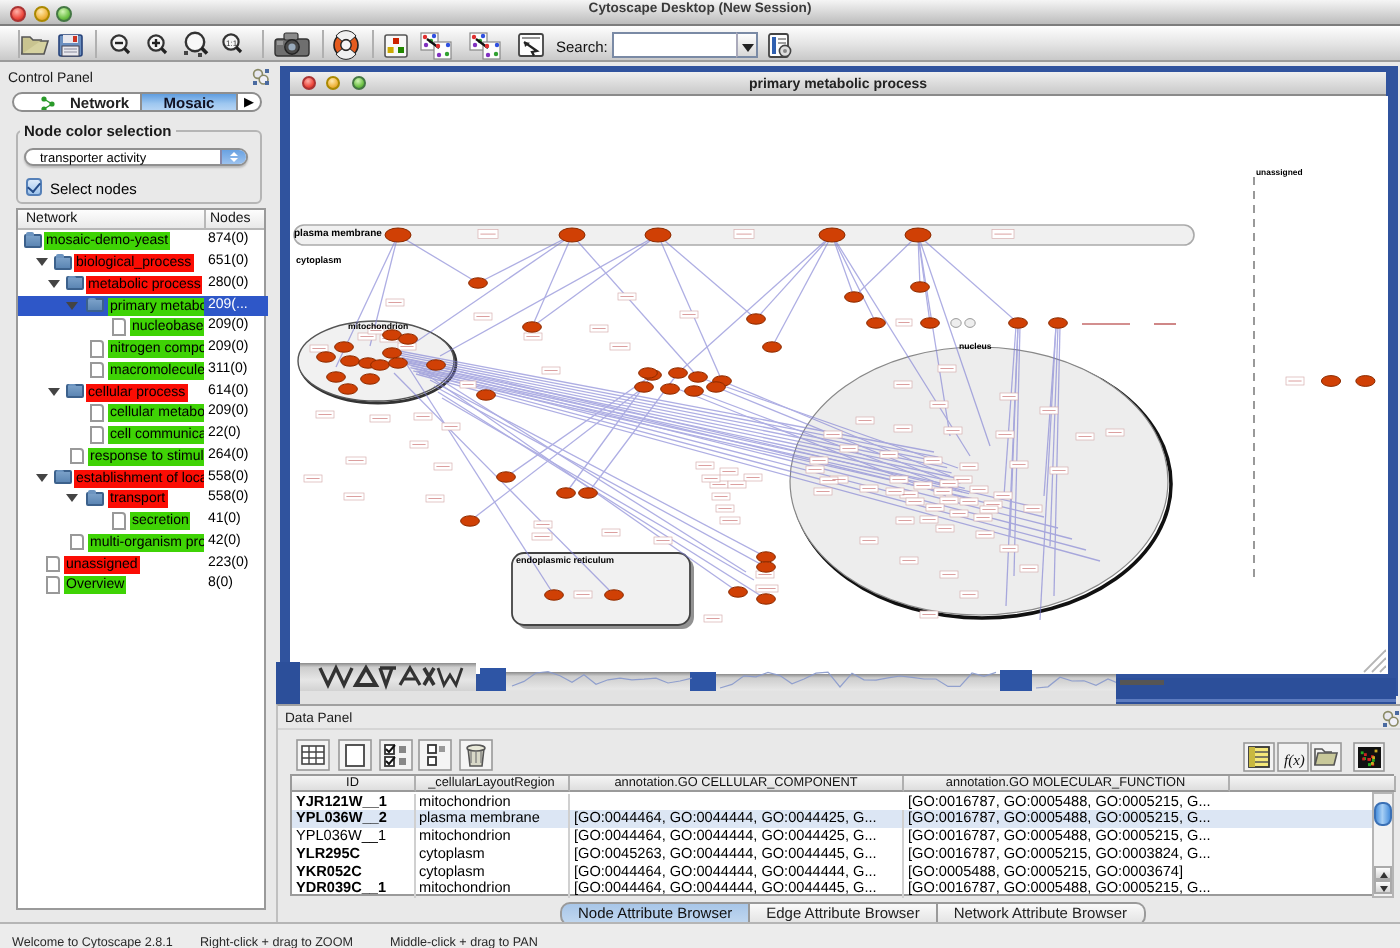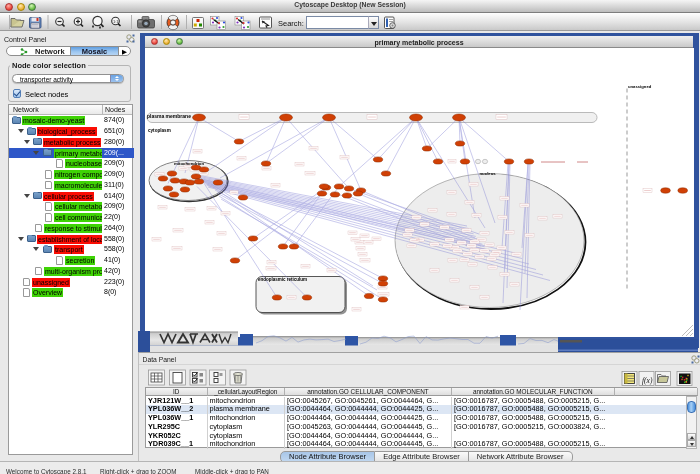--- a/index.html
+++ b/index.html
@@ -846,45 +846,45 @@
       </svg></div>
   <div id="dtable">
       <div class="dhead" style="left:0px;width:61.5px">ID</div>
 <div class="dhead" style="left:61.5px;width:77.5px">_cellularLayoutRegion</div>
 <div class="dhead" style="left:139px;width:167px">annotation.GO CELLULAR_COMPONENT</div>
 <div class="dhead" style="left:306px;width:162.5px">annotation.GO MOLECULAR_FUNCTION</div>
 <div class="dhead" style="left:468.5px;width:83px"></div>
 <div class="drow" style="top:8.7px;left:0;width:551px">
 <span class="dcell" style="left:0;width:61.5px;font-weight:bold;border-right:1px solid #d0d0d0">YJR121W__1</span>
 <span class="dcell" style="left:61.5px;width:77.5px;border-right:1px solid #d0d0d0">mitochondrion</span>
-<span class="dcell" style="left:139px;width:167px;border-right:1px solid #d0d0d0">[GO:0045267, GO:0045261, GO:0044464, G...</span>
 <span class="dcell" style="left:306px;width:162.5px">[GO:0016787, GO:0005488, GO:0005215, G...</span>
 </div>
 <div class="drow" style="top:17.4px;left:0;width:551px;background:#dce6f4">
 <span class="dcell" style="left:0;width:61.5px;font-weight:bold;border-right:1px solid #d0d0d0">YPL036W__2</span>
 <span class="dcell" style="left:61.5px;width:77.5px;border-right:1px solid #d0d0d0">plasma membrane</span>
 <span class="dcell" style="left:139px;width:167px;border-right:1px solid #d0d0d0">[GO:0044464, GO:0044444, GO:0044425, G...</span>
 <span class="dcell" style="left:306px;width:162.5px">[GO:0016787, GO:0005488, GO:0005215, G...</span>
 </div>
 <div class="drow" style="top:26.1px;left:0;width:551px">
-<span class="dcell" style="left:0;width:61.5px;font-weight:bold;border-right:1px solid #d0d0d0">YPL036W__1</span>
+<span class="dcell" style="left:0;width:61.5px;font-weight:normal;border-right:1px solid #d0d0d0">YPL036W__1</span>
 <span class="dcell" style="left:61.5px;width:77.5px;border-right:1px solid #d0d0d0">mitochondrion</span>
 <span class="dcell" style="left:139px;width:167px;border-right:1px solid #d0d0d0">[GO:0044464, GO:0044444, GO:0044425, G...</span>
 <span class="dcell" style="left:306px;width:162.5px">[GO:0016787, GO:0005488, GO:0005215, G...</span>
 </div>
 <div class="drow" style="top:34.8px;left:0;width:551px">
 <span class="dcell" style="left:0;width:61.5px;font-weight:bold;border-right:1px solid #d0d0d0">YLR295C</span>
 <span class="dcell" style="left:61.5px;width:77.5px;border-right:1px solid #d0d0d0">cytoplasm</span>
 <span class="dcell" style="left:139px;width:167px;border-right:1px solid #d0d0d0">[GO:0045263, GO:0044444, GO:0044445, G...</span>
 <span class="dcell" style="left:306px;width:162.5px">[GO:0016787, GO:0005215, GO:0003824, G...</span>
 </div>
 <div class="drow" style="top:43.5px;left:0;width:551px">
 <span class="dcell" style="left:0;width:61.5px;font-weight:bold;border-right:1px solid #d0d0d0">YKR052C</span>
 <span class="dcell" style="left:61.5px;width:77.5px;border-right:1px solid #d0d0d0">cytoplasm</span>
 <span class="dcell" style="left:139px;width:167px;border-right:1px solid #d0d0d0">[GO:0044464, GO:0044444, GO:0044444, G...</span>
+<span class="dcell" style="left:306px;width:162.5px">[GO:0005488, GO:0005215, GO:0003674]</span>
 </div>
 <div class="drow" style="top:52.2px;left:0;width:465px">
 <span class="dcell" style="left:0;width:61.5px;font-weight:bold;border-right:1px solid #d0d0d0">YDR039C__1</span>
 <span class="dcell" style="left:61.5px;width:77.5px;border-right:1px solid #d0d0d0">mitochondrion</span>
 <span class="dcell" style="left:139px;width:167px;border-right:1px solid #d0d0d0">[GO:0044464, GO:0044444, GO:0044445, G...</span>
 <span class="dcell" style="left:306px;width:162.5px">[GO:0016787, GO:0005488, GO:0005215, G...</span>
 </div>
     </div>
   <div id="dscroll">
       <div id="dthumb"></div>

